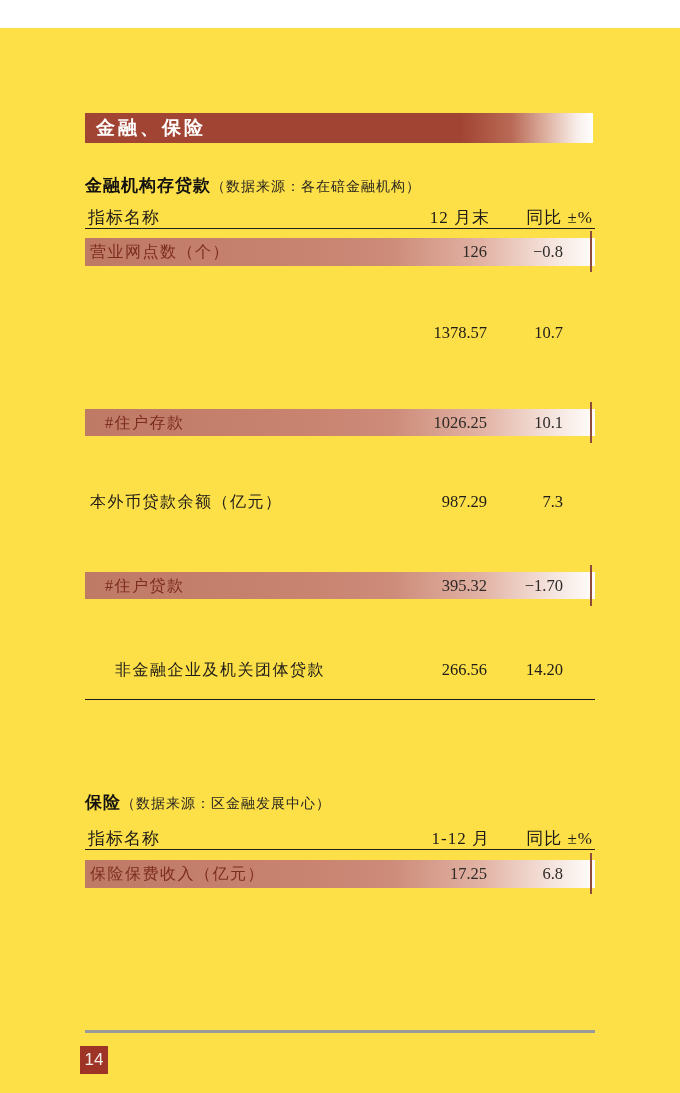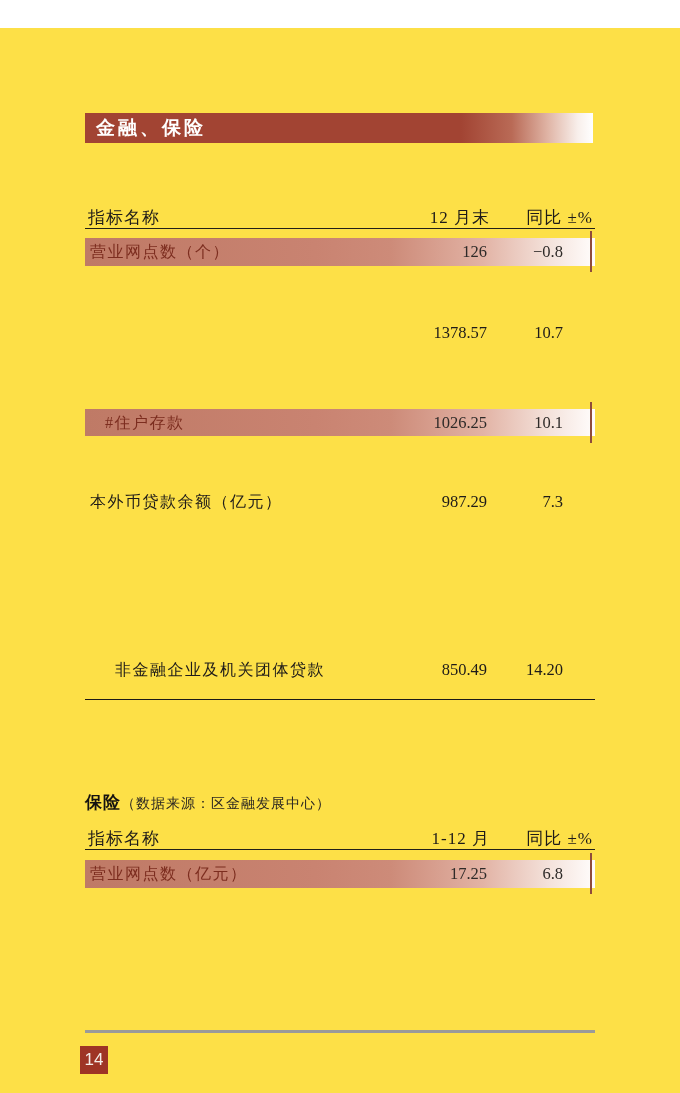--- a/index.html
+++ b/index.html
@@ -54,20 +54,23 @@
 </style>
 </head>
 <body>
 
 <div class="page">
 
   <div class="banner">
     <span>金融、保险</span>
   </div>
 
+  <div class="sec-heading" style="top:146px;">
+    <span class="main">金融机构存贷款</span><span class="note">（数据来源：各在碚金融机构）</span>
+  </div>
 
   <div class="thead" style="top:179px;">
     <span class="th-name">指标名称</span>
     <span class="th-period">12 月末</span>
     <span class="th-yoy">同比 ±%</span>
   </div>
 
   <div class="trow hl" style="top:210px;height:28px;line-height:28px;">
     <span class="label ind0">营业网点数（个）</span>
     <span class="val">126</span>
@@ -86,41 +89,47 @@
     <span class="yoy">10.1</span>
     <span class="tick"></span>
   </div>
 
   <div class="trow" style="top:461px;height:26px;line-height:26px;">
     <span class="label ind0">本外币贷款余额（亿元）</span>
     <span class="val">987.29</span>
     <span class="yoy">7.3</span>
   </div>
 
+  <div class="trow hl" style="top:544px;height:27px;line-height:27px;">
+    <span class="label ind1">#住户贷款</span>
+    <span class="val">395.32</span>
+    <span class="yoy">−1.70</span>
+    <span class="tick"></span>
+  </div>
 
   <div class="trow" style="top:629px;height:26px;line-height:26px;">
     <span class="label ind2">非金融企业及机关团体贷款</span>
-    <span class="val">850.49</span>
+    <span class="val">266.56</span>
     <span class="yoy">14.20</span>
   </div>
 
   <div class="table-rule" style="top:671px;"></div>
 
   <div class="sec-heading" style="top:763px;">
     <span class="main">保险</span><span class="note">（数据来源：区金融发展中心）</span>
   </div>
 
   <div class="thead" style="top:800px;">
     <span class="th-name">指标名称</span>
     <span class="th-period">1-12 月</span>
     <span class="th-yoy">同比 ±%</span>
   </div>
 
   <div class="trow hl" style="top:832px;height:28px;line-height:28px;">
-    <span class="label ind0">营业网点数（亿元）</span>
+    <span class="label ind0">保险保费收入（亿元）</span>
     <span class="val">17.25</span>
     <span class="yoy">6.8</span>
     <span class="tick"></span>
   </div>
 
 
   <div class="footer-rule"></div>
   <div class="page-badge">
     <span>14</span>
   </div>

